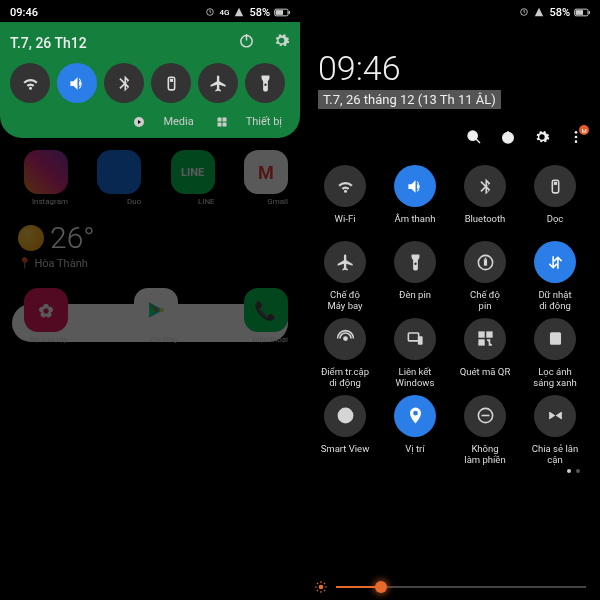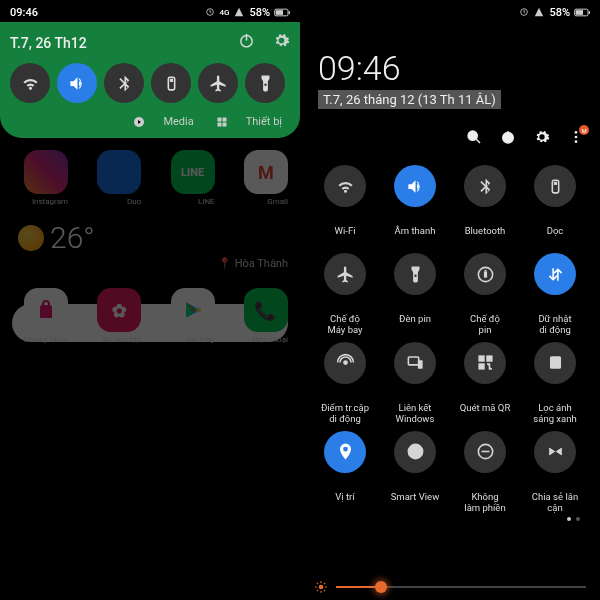--- a/index.html
+++ b/index.html
@@ -99,21 +99,21 @@
     font-size: 18px;
     font-weight: bold;
     color: #fff;
   }
   .app-label { font-size: 8px; color: #ddd; text-align: center; }
   .weather-widget {
     margin: 14px 0 0 6px;
     color: #fff;
   }
   .weather-temp { font-size: 30px; font-weight: 300; display:flex; align-items:center; gap:6px;}
-  .weather-loc { font-size: 11px; margin-top: 2px; color:#ccc;text-align:right;}
+  .weather-loc { font-size: 11px; margin-top: 2px; color:#ccc;}
   .weather-upd { font-size: 9px; color: #888; margin-top: 2px; }
   .search-pill {
     margin-top: 34px;
     height: 38px;
     background: #fff;
     border-radius: 20px;
     display: flex;
     align-items: center;
     padding: 0 14px;
     justify-content: space-between;
@@ -167,21 +167,21 @@
   .right-grid {
     display: grid;
     grid-template-columns: repeat(4, 1fr);
     gap: 6px 0;
     padding: 6px 10px 0 10px;
   }
   .tile {
     display: flex;
     flex-direction: column;
     align-items: center;
-    gap: 18px;
+    gap: 6px;
   }
   .tile-circ {
     width: 42px; height: 42px;
     border-radius: 50%;
     background: #333;
     display: flex;
     align-items: center;
     justify-content: center;
   }
   .tile-circ.active { background: #2b7de8; }
@@ -336,29 +336,20 @@
     </div>
     <div class="search-pill">
       <span class="google-g"><span style="color:#4285f4">G</span></span>
       <svg class="mic" viewBox="0 0 24 24">
           <rect x="9" y="3" width="6" height="12" rx="3" fill="#4285f4"></rect>
           <path d="M6 11a6 6 0 0012 0" stroke="#34a853" stroke-width="2" fill="none"></path>
           <line x1="12" y1="17" x2="12" y2="21" stroke="#fbbc05" stroke-width="2"></line>
         </svg>
     </div>
     <div class="dock">
-      <div class="app-cell">
-          <div class="app-icon" style="background:#fff">
-            <svg width="24" height="24" viewBox="0 0 24 24">
-              <path d="M7 7h10l1 2v10a1 1 0 01-1 1H7a1 1 0 01-1-1V9z" fill="#ea1b6f"></path>
-              <path d="M9 7V6a3 3 0 016 0v1" fill="none" stroke="#ea1b6f" stroke-width="2"></path>
-            </svg>
-          </div>
-          <span class="app-label">Galaxy Store</span>
-        </div>
       <div class="app-cell">
           <div class="app-icon" style="background:#e91e63">✿</div>
           <span class="app-label">Bộ sưu tập</span>
         </div>
       <div class="app-cell">
           <div class="app-icon" style="background:#fff">
             <svg width="20" height="22" viewBox="0 0 24 24">
               <path d="M4 3l17 9L4 21z" fill="#00c4ff"></path>
               <path d="M4 3l11 9L4 21z" fill="#00e676"></path>
               <path d="M15 12l6-3v6z" fill="#ffca28"></path>
@@ -527,35 +518,35 @@
         <div class="tile-circ">
           <svg viewBox="0 0 24 24">
             <path d="M7 4h10a2 2 0 012 2v12a2 2 0 01-2 2H7a2 2 0 01-2-2V6a2 2 0 012-2zm3 4h4a2 2 0 012 2v1a2 2 0 01-2 2h-2v4h-2V8z"></path>
           </svg>
         </div>
         <span class="tile-label">Lọc ánh
 sáng xanh</span>
       </div>
 
     <div class="tile">
-        <div class="tile-circ active">
-          <svg viewBox="0 0 24 24">
-            <path d="M12 2a7 7 0 017 7c0 5-7 13-7 13S5 14 5 9a7 7 0 017-7zm0 4a3 3 0 100 6 3 3 0 000-6z"></path>
-          </svg>
-        </div>
-        <span class="tile-label">Vị trí</span>
-      </div>
-    <div class="tile">
         <div class="tile-circ">
           <svg viewBox="0 0 24 24" fill="none" stroke="#d5d5d5" stroke-width="2">
             <circle cx="12" cy="12" r="9"></circle>
             <path d="M8 12l6-4v8z" fill="#d5d5d5"></path>
           </svg>
         </div>
         <span class="tile-label">Smart View</span>
+      </div>
+    <div class="tile">
+        <div class="tile-circ active">
+          <svg viewBox="0 0 24 24">
+            <path d="M12 2a7 7 0 017 7c0 5-7 13-7 13S5 14 5 9a7 7 0 017-7zm0 4a3 3 0 100 6 3 3 0 000-6z"></path>
+          </svg>
+        </div>
+        <span class="tile-label">Vị trí</span>
       </div>
     <div class="tile">
         <div class="tile-circ">
           <svg viewBox="0 0 24 24">
             <circle cx="12" cy="12" r="9" fill="none" stroke="#d5d5d5" stroke-width="2"></circle>
             <line x1="7" y1="12" x2="17" y2="12" stroke="#d5d5d5" stroke-width="2"></line>
           </svg>
         </div>
         <span class="tile-label">Không
 làm phiền</span>

